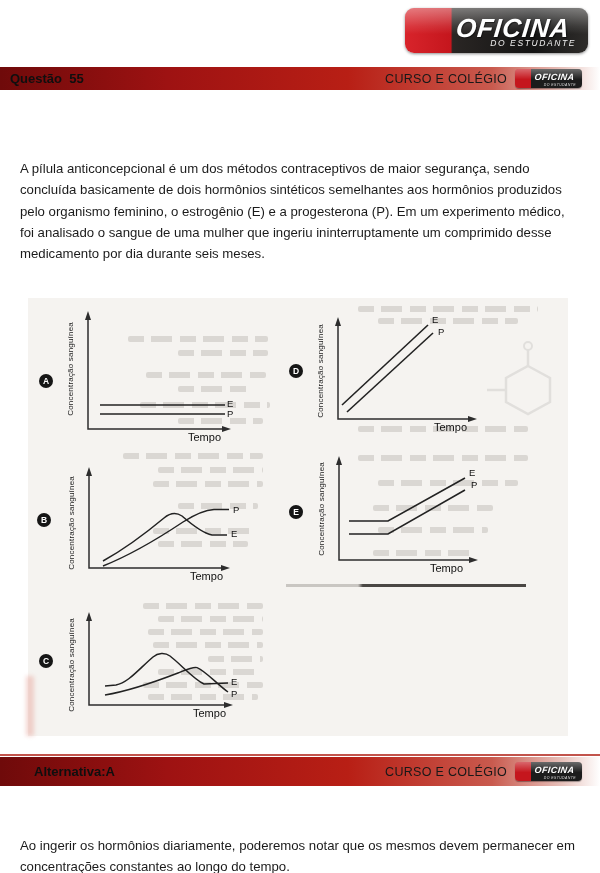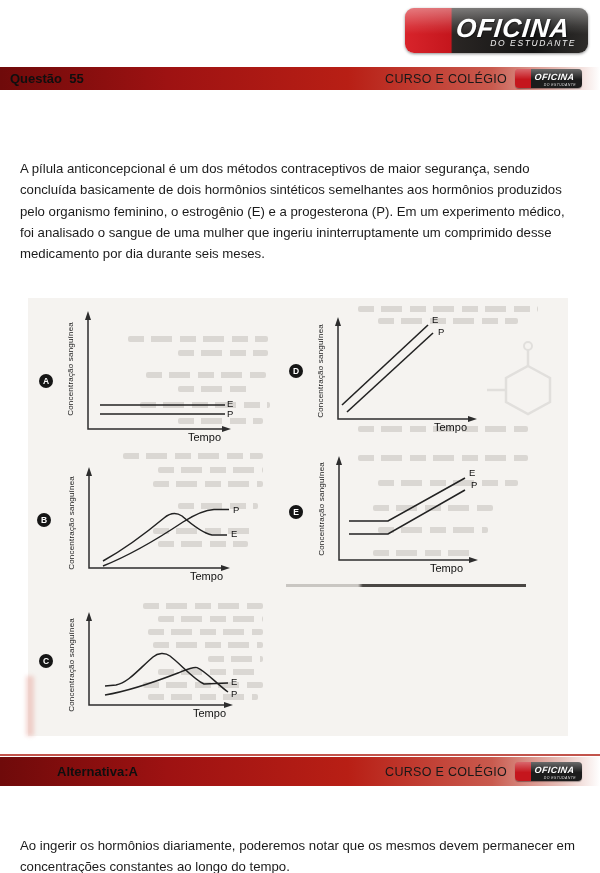--- a/index.html
+++ b/index.html
@@ -18,21 +18,21 @@
   .logo-big .tag{position:absolute;right:12px;bottom:5px;font-style:italic;font-size:8.5px;
     letter-spacing:1.6px;color:#f0f0f0;}
 
   
   .bar{position:absolute;left:0;width:600px;height:23px;display:flex;align-items:center;
     background:linear-gradient(90deg,#6f0a0a 0,#9e1212 28%,#b81f15 58%,#c95a4e 82%,#e8c4be 94%,#ffffff 100%);}
   .bar-header{top:67px;}
   .bar-footer{top:757px;height:29px;}
   .bar-footer::before{content:"";position:absolute;top:-3px;left:0;width:600px;height:2px;background:#c2544c;}
   .bar .qlabel{margin-left:10px;font-weight:bold;font-size:13px;color:#0f0f0f;white-space:pre;}
-  .bar-footer .qlabel{margin-left:57px;}
+  .bar-footer .qlabel{margin-left:34px;}
   .bar .rightgrp{position:absolute;right:18px;display:flex;align-items:center;gap:8px;}
   .bar .curso{font-size:12.5px;color:#181818;letter-spacing:.3px;}
 
   
   .logo-mini{position:relative;width:67px;height:19px;border-radius:4px;overflow:hidden;
     background:linear-gradient(90deg,#c5161d 0 24%,#1c1c1c 24%);box-shadow:0 1px 1px rgba(0,0,0,.35);}
   .logo-mini::before{content:"";position:absolute;inset:0;
     background:linear-gradient(180deg,rgba(255,255,255,.35),rgba(255,255,255,0) 55%);}
   .logo-mini .word{position:absolute;left:12px;top:2.5px;width:55px;text-align:center;color:#fff;
     font-style:italic;font-weight:bold;font-size:9px;letter-spacing:.4px;transform:skewX(-6deg);}

